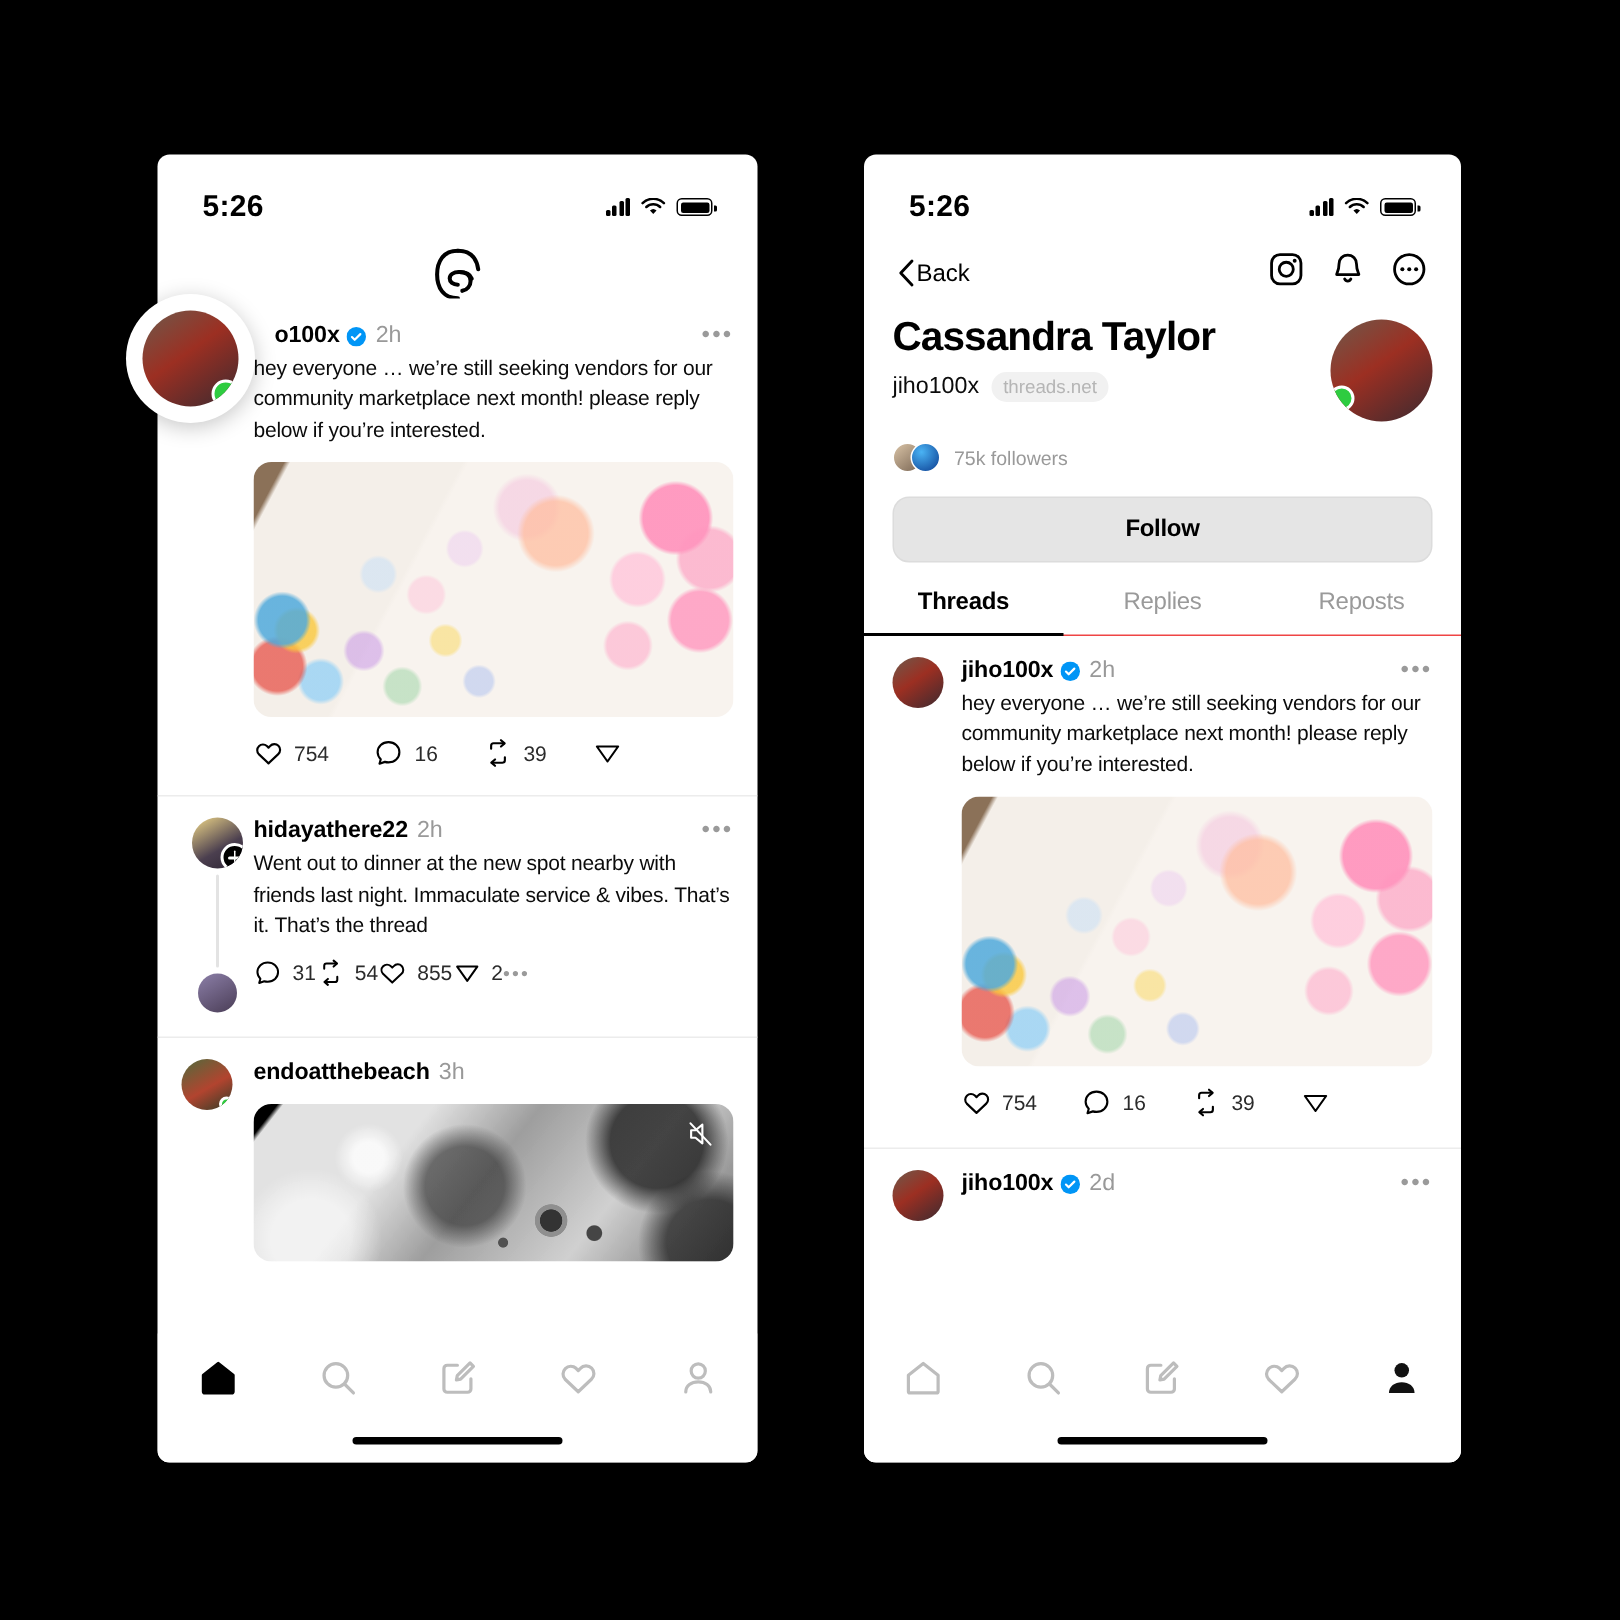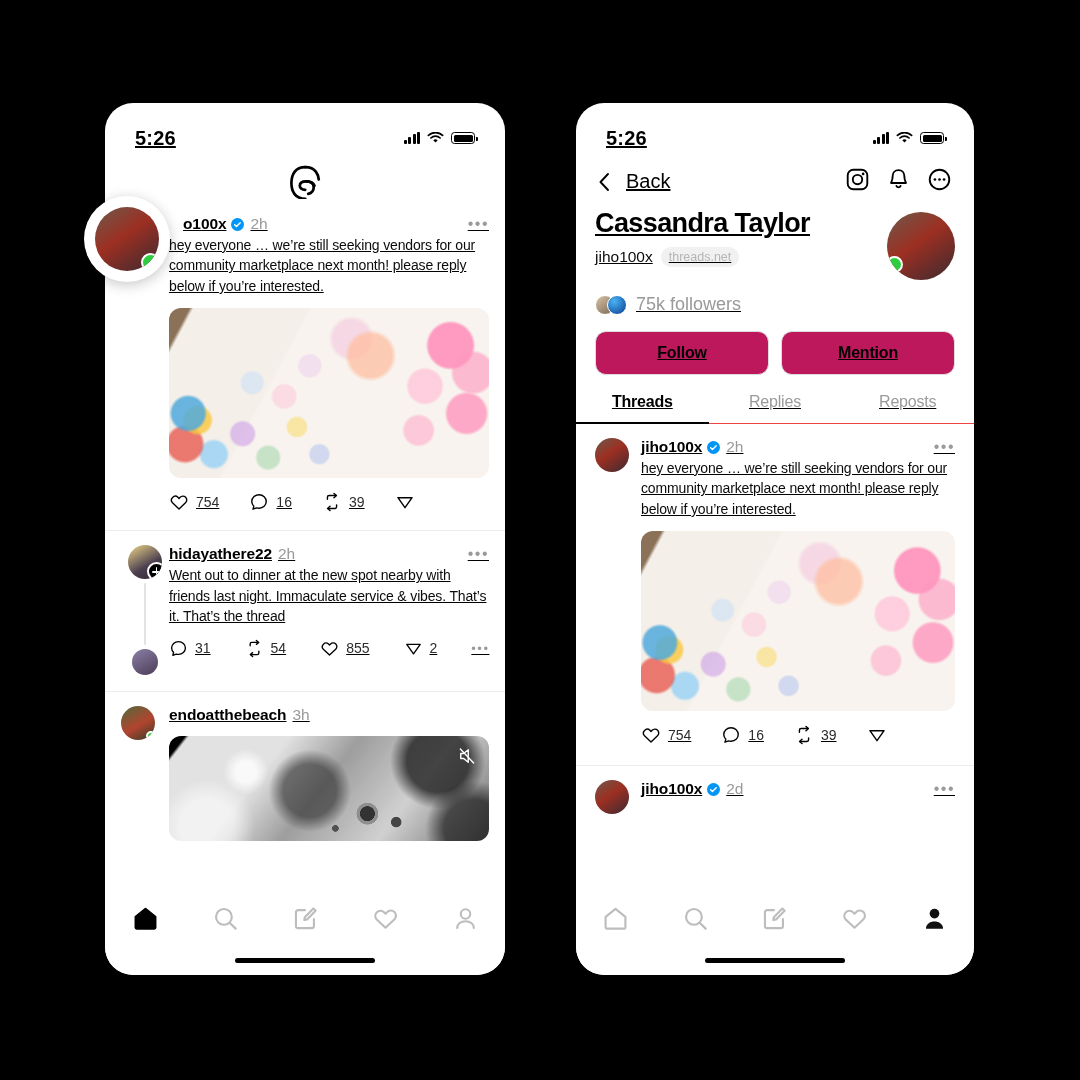--- a/index.html
+++ b/index.html
@@ -5,21 +5,21 @@
   html,body{margin:0;padding:0;}
   body{
     width:1080px;height:1080px;background:#000;overflow:hidden;
     font-family:"Liberation Sans","DejaVu Sans",sans-serif;
     -webkit-font-smoothing:antialiased;
   }
   .stage{position:relative;width:1080px;height:1080px;}
 
   
   .phone{
-    position:absolute;background:#fff;border-radius:28px;overflow:hidden;text-decoration:underline;
+    position:absolute;background:#fff;border-radius:8px;overflow:hidden;
   }
   #phone-left{left:105px;top:103px;width:400px;height:872px;}
   #phone-right{left:576px;top:103px;width:398px;height:872px;}
 
   
   .statusbar{
     height:58px;display:flex;align-items:center;justify-content:space-between;
     padding:12px 30px 0 30px;box-sizing:border-box;
   }
   .sb-time{font-size:20px;font-weight:700;color:#000;letter-spacing:.2px;}
@@ -77,31 +77,31 @@
   .thread-line{width:2px;background:#e3e3e3;border-radius:1px;margin:4px auto 4px;flex:1 0 auto;}
 
   .tabbar{
     position:absolute;left:0;right:0;bottom:0;height:86px;background:#fff;
     display:flex;align-items:flex-start;justify-content:space-around;padding-top:16px;box-sizing:border-box;
   }
   .home-ind{position:absolute;left:50%;transform:translateX(-50%);bottom:12px;width:140px;height:5px;background:#000;border-radius:3px;}
 
   
   .nav{display:flex;align-items:center;justify-content:space-between;padding:6px 22px 10px;}
-  .back{display:flex;align-items:center;gap:15px;font-size:20px;font-weight:400;color:#000;}
+  .back{display:flex;align-items:flex-end;gap:0;font-size:16px;font-weight:400;color:#000;}
   .nav-icons{display:flex;align-items:center;gap:16px;}
   .prof-name{font-size:27px;font-weight:700;color:#000;letter-spacing:-.6px;margin:0;}
   .handle{font-size:15.5px;color:#0b0b0b;}
   .pill{background:#f1f1f1;color:#b5b5b5;font-size:12.5px;padding:3px 8px;border-radius:11px;margin-left:8px;}
   .bio{font-size:15.5px;line-height:1.42;color:#0b0b0b;letter-spacing:-.2px;}
-  .followers{font-size:18px;color:#999;}
+  .followers{font-size:13px;color:#999;}
   .mini-av{width:20px;height:20px;border-radius:50%;border:1.5px solid #fff;box-sizing:border-box;overflow:hidden;}
   .btns{display:flex;gap:12px;padding:0 19px;}
   .btn{
-    flex:1;height:42px;border:1px solid #dcdcdc;border-radius:11px;background:#be185d;
+    flex:1;height:42px;border:1px solid #dcdcdc;border-radius:11px;background:#e5e5e5;
     display:flex;align-items:center;justify-content:center;
     font-size:16px;font-weight:700;color:#000;letter-spacing:-.2px;
   }
   .tabs{display:flex;margin-top:18px;border-bottom:1px solid #ef4444;}
   .tab{flex:1;text-align:center;padding-bottom:11px;font-size:16px;color:#9a9a9a;font-weight:400;letter-spacing:-.2px;}
   .tab.active{color:#000;font-weight:700;border-bottom:2px solid #000;margin-bottom:-1px;}
 
   
   .img-stickers{
     width:100%;height:100%;
@@ -236,21 +236,21 @@
             <div class="avatar" style="width:26px;height:26px;background:linear-gradient(150deg,#8c7fa8,#4a3d56);"></div>
           </div>
           <div style="flex:1;min-width:0;">
             <div class="post-head">
               <span class="uname">hidayathere22</span>
               <span class="time">2h</span>
               <span style="flex:1"></span>
               <span class="ellipsis">•••</span>
             </div>
             <div class="body-text post-body">Went out to dinner at the new spot nearby with friends last night. Immaculate service &amp; vibes. That’s it. That’s the thread</div>
-            <div class="acts" style="margin-top:12px;gap:34px;">
+            <div class="acts" style="margin-top:12px;">
               <span class="act">
                 <svg width="19" height="19" viewBox="0 0 24 24">
                     <path d="M12 3.3c4.9 0 8.7 3.5 8.7 8.1s-3.8 8.1-8.7 8.1c-1 0-2-.1-2.9-.4l-4.3 1.5 1-3.6A7.9 7.9 0 0 1 3.3 11.4c0-4.6 3.8-8.1 8.7-8.1z" fill="none" stroke="#000" stroke-width="1.7" stroke-linejoin="round"></path>
                   </svg>
                 <span class="act-num">31</span>
               </span>
               <span class="act">
                 <svg width="19" height="19" viewBox="0 0 24 24">
                     <path d="M6.5 8.6V6.2a2 2 0 0 1 2-2h8.4M17.5 15.4v2.4a2 2 0 0 1-2 2H7.1" fill="none" stroke="#000" stroke-width="1.7" stroke-linecap="round"></path>
                     <path d="M14.4 1.8l2.9 2.5-2.9 2.5M9.6 22.2l-2.9-2.5 2.9-2.5" fill="none" stroke="#000" stroke-width="1.7" stroke-linecap="round" stroke-linejoin="round"></path>
@@ -412,21 +412,20 @@
     <div class="row" style="padding:14px 19px 16px;">
       <div style="display:flex;">
         <span class="mini-av" style="background:linear-gradient(140deg,#d9c3a6,#7a6654);"></span>
         <span class="mini-av" style="margin-left:-8px;background:radial-gradient(circle at 35% 30%,#4ab3f4,#0b3d91);"></span>
       </div>
       <span class="followers" style="margin-left:9px;">75k followers</span>
     </div>
 
     <div class="btns">
       <div class="btn">Follow</div>
-      <div class="btn">Mention</div>
     </div>
 
     <div class="tabs">
       <div class="tab active">Threads</div>
       <div class="tab">Replies</div>
       <div class="tab">Reposts</div>
     </div>
 
     <div style="padding:0 19px;">
 

